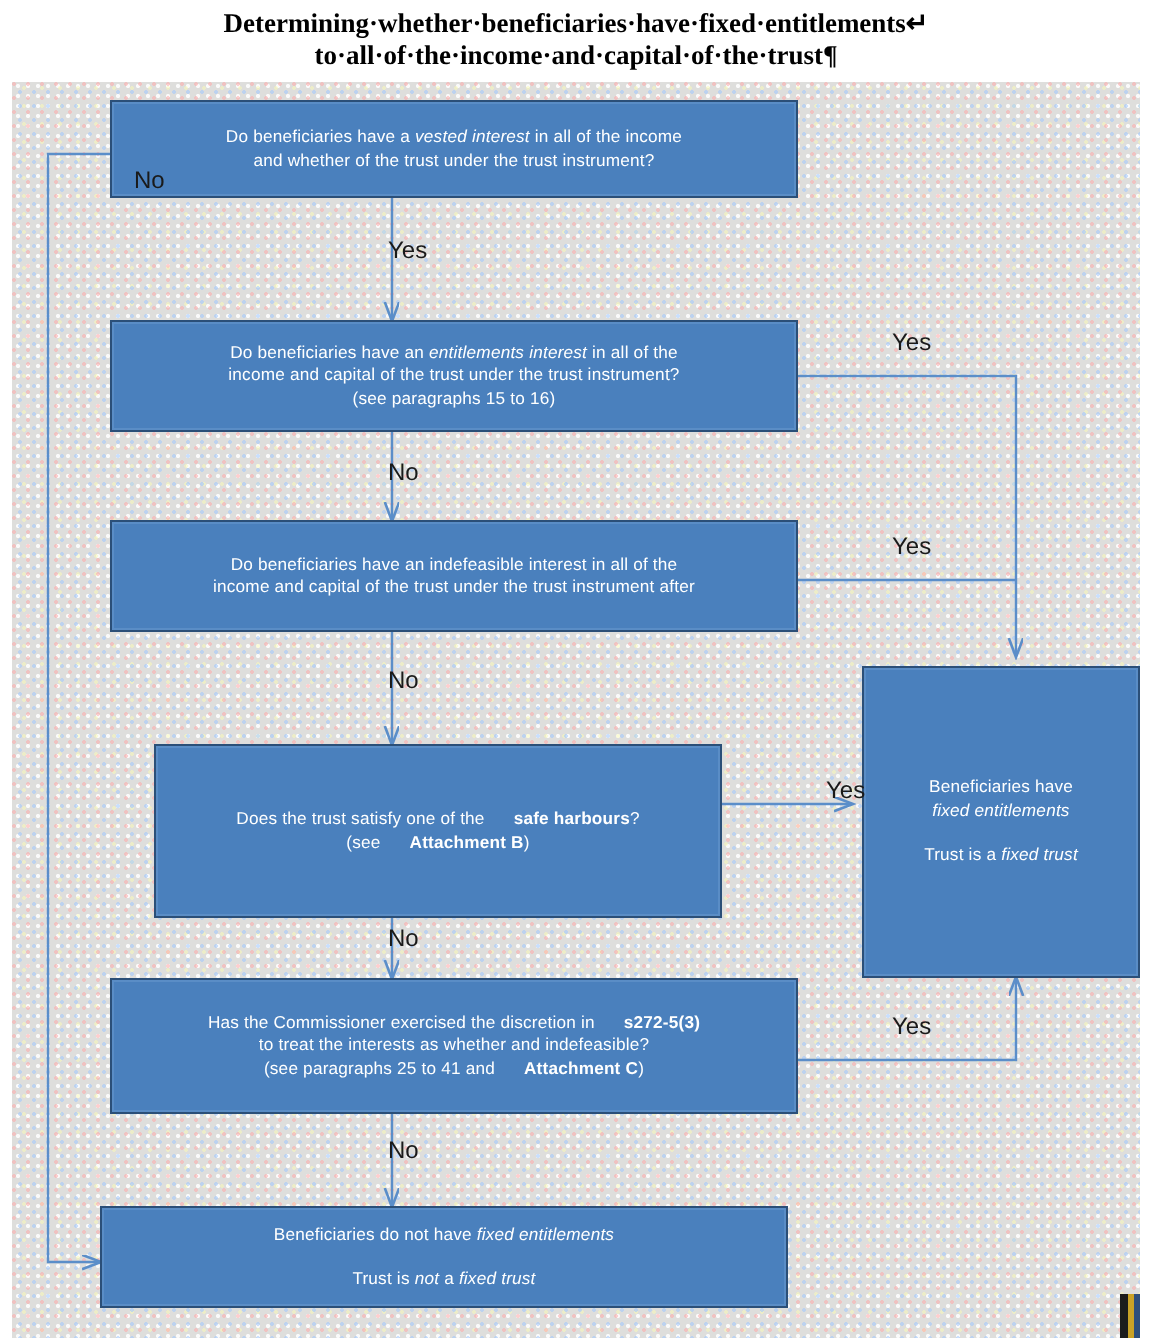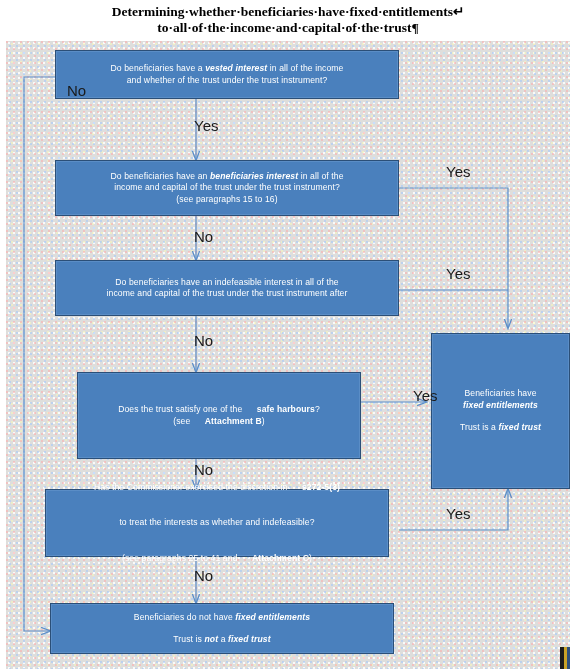--- a/index.html
+++ b/index.html
@@ -61,27 +61,27 @@
     text-align: center;
     display: flex;
     flex-direction: column;
     justify-content: center;
     align-items: center;
     padding: 2px 6px;
     letter-spacing: 0.1px;
   }
   .node .ln { display: block; width: 100%; }
   .node .gap { height: 11px; }
-  .bi { font-weight: bold; font-style: italic; }
+  .bi { font-weight: normal; font-style: italic; }
   .bb { font-weight: bold; padding-left: 12px; }
 
   
   .edge-label {
     position: absolute;
-    font-size: 15px;
+    font-size: 12px;
     color: #1a1a1a;
     line-height: 11px;
     white-space: nowrap;
     padding-left: 36px;
   }
 
   
   #connectors {
     position: absolute;
     left: 0;
@@ -138,36 +138,36 @@
       <path d="M393,489 L502,489 L502,448" marker-end="url(#ah)"></path>
     </g>
   </svg>
 
   <div class="node" style="left:49px; top:9px; width:344px; height:49px;">
     <span class="ln"><span>Do beneficiaries have a </span><span class="bi">vested interest</span><span> in all of the income</span></span>
     <span class="ln">and whether of the trust under the trust instrument?</span>
   </div>
 
   <div class="node" style="left:49px; top:119px; width:344px; height:56px;">
-    <span class="ln"><span>Do beneficiaries have an </span><span class="bi">beneficiaries interest</span><span> in all of the</span></span>
+    <span class="ln"><span>Do beneficiaries have an </span><span class="bi">entitlements interest</span><span> in all of the</span></span>
     <span class="ln">income and capital of the trust under the trust instrument?</span>
     <span class="ln">(see paragraphs 15 to 16)</span>
   </div>
 
   <div class="node" style="left:49px; top:219px; width:344px; height:56px;">
     <span class="ln">Do beneficiaries have an indefeasible interest in all of the</span>
     <span class="ln">income and capital of the trust under the trust instrument after</span>
   </div>
 
   <div class="node" style="left:71px; top:331px; width:284px; height:87px;">
     <span class="ln"><span>Does the trust satisfy one of the </span><span class="bb">safe harbours</span><span>?</span></span>
     <span class="ln"><span>(see </span><span class="bb">Attachment B</span><span>)</span></span>
   </div>
 
-  <div class="node" style="left:39px; top:448px; width:344px; height:68px;gap:24px;">
+  <div class="node" style="left:49px; top:448px; width:344px; height:68px;">
     <span class="ln"><span>Has the Commissioner exercised the discretion in </span><span class="bb">s272-5(3)</span></span>
     <span class="ln">to treat the interests as whether and indefeasible?</span>
     <span class="ln"><span>(see paragraphs 25 to 41 and </span><span class="bb">Attachment C</span><span>)</span></span>
   </div>
 
   <div class="node" style="left:425px; top:292px; width:139px; height:156px;justify-content:center;">
     <span class="ln">Beneficiaries have</span>
     <span class="ln bi">fixed entitlements</span>
     <span class="gap"></span>
     <span class="ln"><span>Trust is a </span><span class="bi">fixed trust</span></span>

